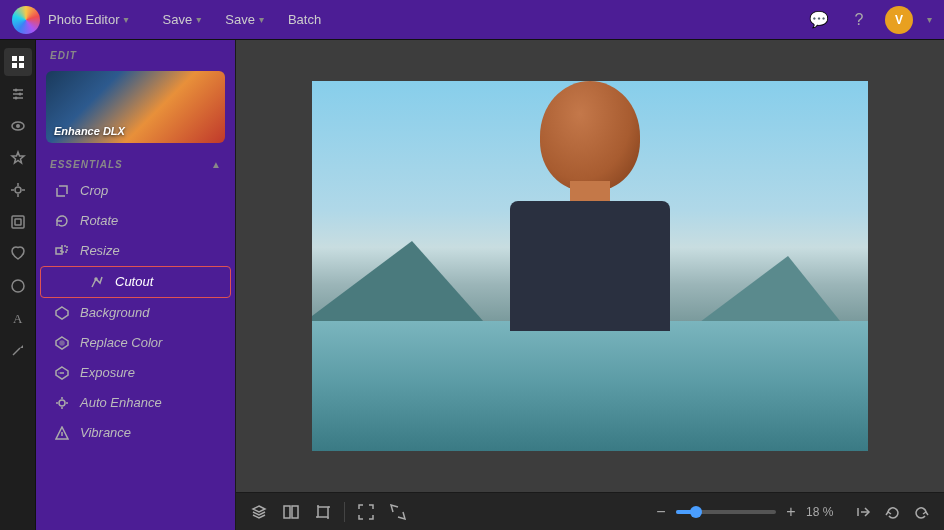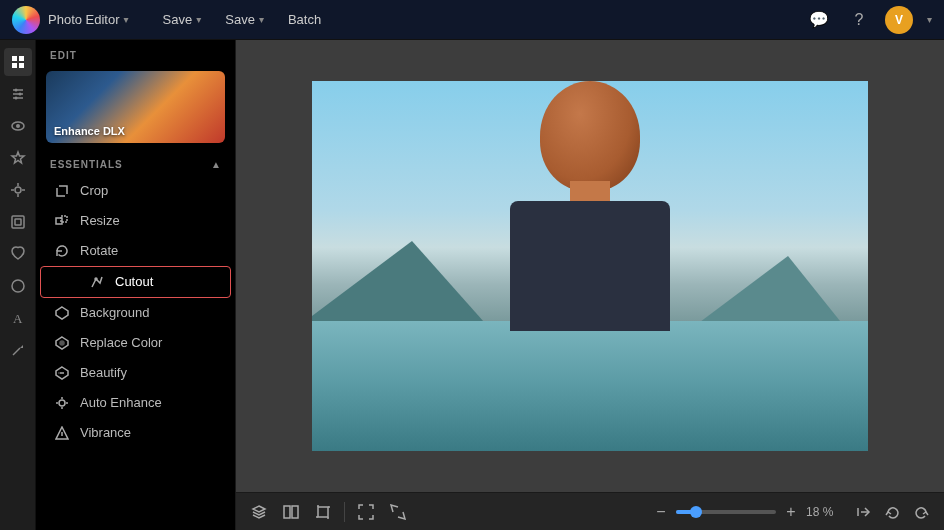--- a/index.html
+++ b/index.html
@@ -1,21 +1,21 @@
 <!DOCTYPE html>
 <html><head>
   <meta charset="utf-8">
   <style>
     * { margin: 0; padding: 0; box-sizing: border-box; }
     body { width: 944px; height: 530px; background: #2b2b2b; font-family: -apple-system, BlinkMacSystemFont, 'Segoe UI', sans-serif; overflow: hidden; display: flex; flex-direction: column; }
 
     
     .topbar {
       height: 40px;
-      background: #0f172a;
+      background: #4c1d95;
       display: flex;
       align-items: center;
       padding: 0 12px;
       gap: 0;
       flex-shrink: 0;
       border-bottom: 1px solid #111;
     }
     .topbar-logo {
       width: 28px; height: 28px;
       background: conic-gradient(from 0deg, #f7c948, #f04e4e, #a855f7, #3b82f6, #22d3ee, #f7c948);
@@ -99,26 +99,27 @@
       color: #888;
       cursor: pointer;
       border-radius: 4px;
       font-size: 14px;
     }
     .rail-icon.active { color: #fff; background: #333; }
 
     
     .sidebar {
       width: 200px;
-      background: #000000;
+      background: #4c1d95;
       display: flex;
       flex-direction: column;
       border-right: 1px solid #1a1a1a;
       flex-shrink: 0;
       overflow-y: auto;
+      font-style: italic;
     }
     .sidebar::-webkit-scrollbar { width: 4px; }
     .sidebar::-webkit-scrollbar-track { background: #2a2a2a; }
     .sidebar::-webkit-scrollbar-thumb { background: #555; border-radius: 2px; }
 
     .sidebar-edit-label {
       font-size: 10px;
       color: #888;
       letter-spacing: 1px;
       padding: 10px 14px 6px;
@@ -478,35 +479,35 @@
             <polyline points="2,4 2,12 10,12"></polyline>
             <polyline points="4,2 12,2 12,10"></polyline>
           </svg>
       </span>
       <span>Crop</span>
     </div>
 
     <div class="sidebar-item">
       <span class="sidebar-item-icon">
         <svg width="14" height="14" viewBox="0 0 14 14" fill="none" stroke="currentColor" stroke-width="1.5">
+            <path d="M2 7 a5 5 0 1 1 1.5 3.5"></path>
+            <polyline points="2,12 2,7 7,7"></polyline>
+          </svg>
+      </span>
+      <span>Rotate</span>
+    </div>
+
+    <div class="sidebar-item">
+      <span class="sidebar-item-icon">
+        <svg width="14" height="14" viewBox="0 0 14 14" fill="none" stroke="currentColor" stroke-width="1.5">
             <rect x="1" y="4" width="6" height="6"></rect>
             <rect x="6" y="2" width="6" height="6" stroke-dasharray="2 1"></rect>
           </svg>
       </span>
       <span>Resize</span>
-    </div>
-
-    <div class="sidebar-item">
-      <span class="sidebar-item-icon">
-        <svg width="14" height="14" viewBox="0 0 14 14" fill="none" stroke="currentColor" stroke-width="1.5">
-            <path d="M2 7 a5 5 0 1 1 1.5 3.5"></path>
-            <polyline points="2,12 2,7 7,7"></polyline>
-          </svg>
-      </span>
-      <span>Rotate</span>
     </div>
 
     <div class="sidebar-item selected">
       <span class="sidebar-item-icon">
         <svg width="14" height="14" viewBox="0 0 14 14" fill="none" stroke="currentColor" stroke-width="1.5">
             <path d="M2 12 L6 4 L10 8 L12 2"></path>
             <circle cx="6" cy="4" r="1" fill="currentColor"></circle>
           </svg>
       </span>
       <span>Cutout</span>
@@ -532,21 +533,21 @@
     </div>
 
     <div class="sidebar-item">
       <span class="sidebar-item-icon">
         <svg width="14" height="14" viewBox="0 0 14 14" fill="none" stroke="currentColor" stroke-width="1.5">
             <polygon points="7,1 13,5 13,9 7,13 1,9 1,5"></polygon>
             <line x1="5" y1="7" x2="9" y2="7"></line>
             <line x1="3" y1="7" x2="5" y2="7" opacity="0.4"></line>
           </svg>
       </span>
-      <span>Beautify</span>
+      <span>Exposure</span>
     </div>
 
 
     <div class="sidebar-item">
       <span class="sidebar-item-icon">
         <svg width="14" height="14" viewBox="0 0 14 14" fill="none" stroke="currentColor" stroke-width="1.5">
             <line x1="7" y1="1" x2="7" y2="3"></line>
             <line x1="7" y1="11" x2="7" y2="13"></line>
             <line x1="1" y1="7" x2="3" y2="7"></line>
             <line x1="11" y1="7" x2="13" y2="7"></line>

